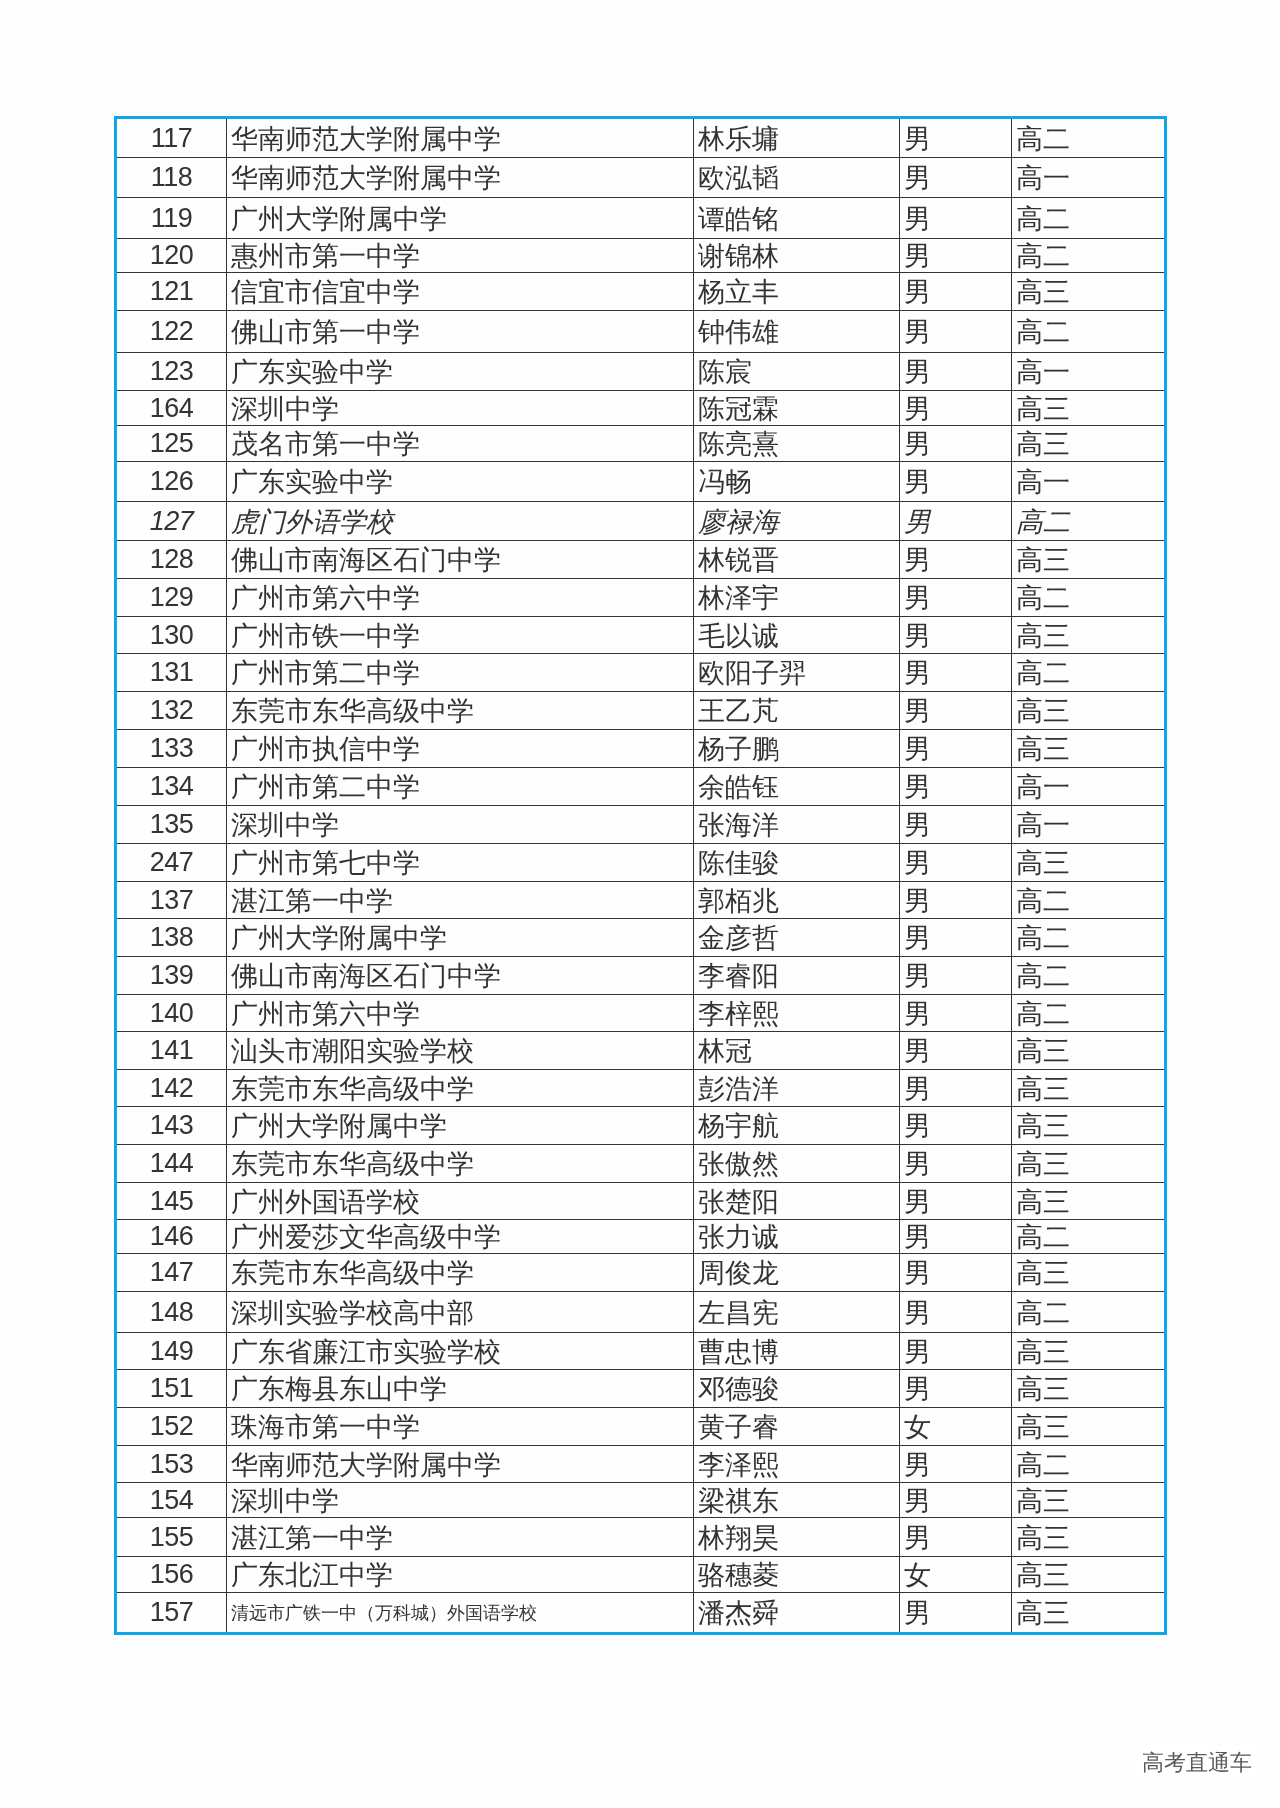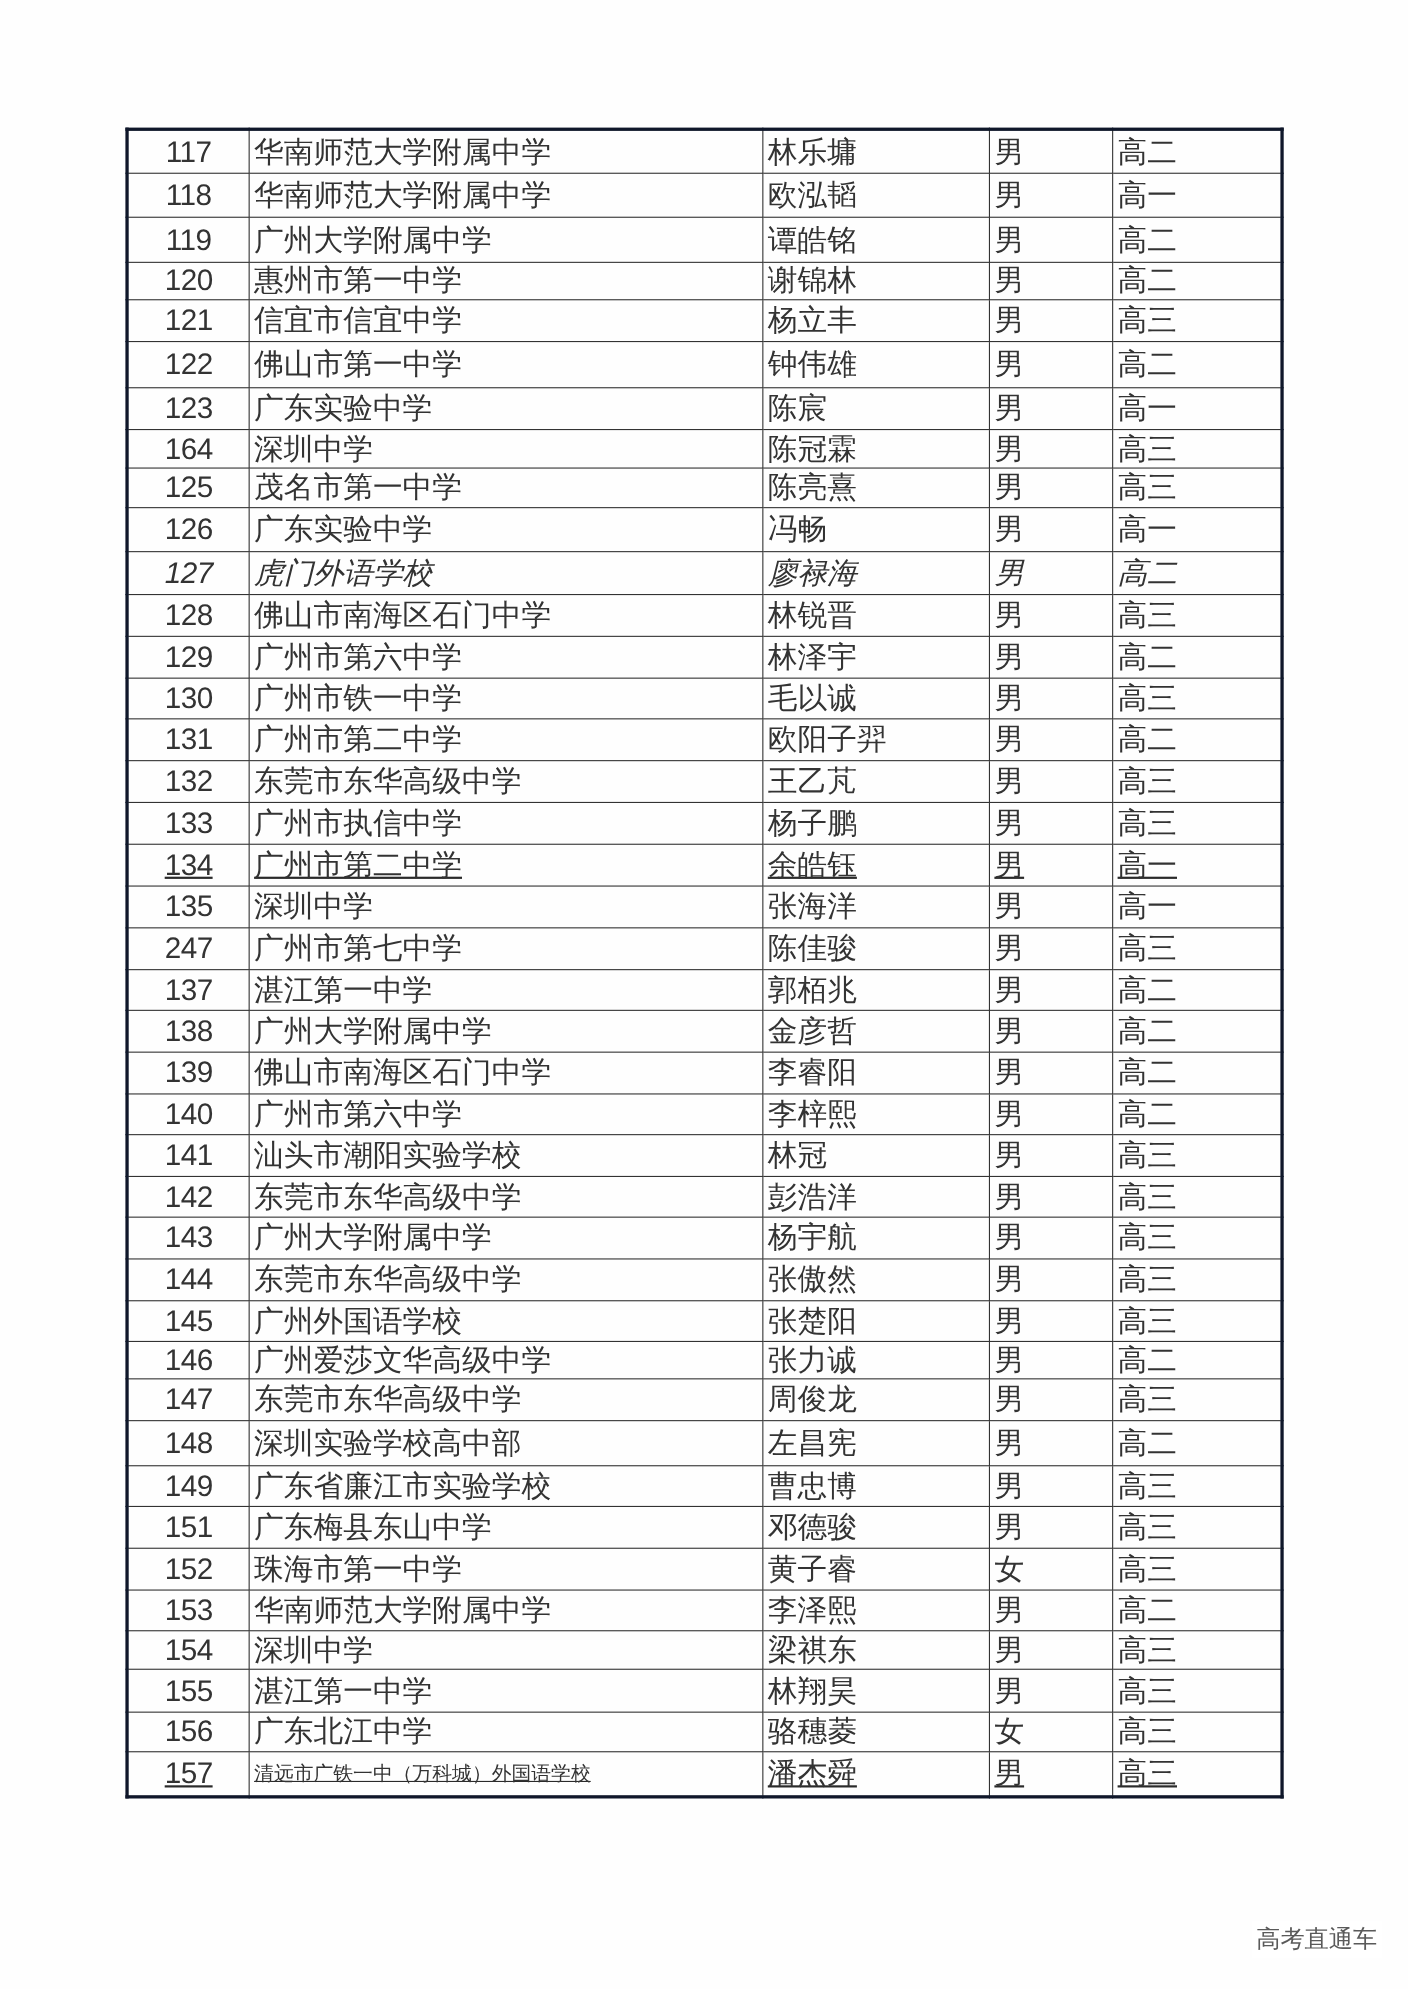--- a/index.html
+++ b/index.html
@@ -11,21 +11,21 @@
     font-family: "DejaVu Sans", "Liberation Sans", sans-serif;
     color: #2a2a2a;
   }
   .page { position: absolute; left: 0; top: 0; width: 1280px; height: 1808px; background: #fefefe; }
   table.roster {
     position: absolute;
     left: 114px; top: 116px;
     width: 1050px;
     border-collapse: collapse;
     table-layout: fixed;
-    border: 3px solid #0f172a;
+    border: 3px solid #0ea5e9;
   }
   table.roster td {
     border: 1.5px solid #333;
     padding: 0 4px;
     font-size: 27px;
     line-height: 1;
     white-space: nowrap;
     overflow: hidden;
     vertical-align: middle;
     color: #333;
@@ -169,21 +169,21 @@
     <td class="c-gender">男</td>
     <td class="c-grade">高三</td>
   </tr>
         <tr style="height: 38px;">
     <td class="c-no">133</td>
     <td class="c-school">广州市执信中学</td>
     <td class="c-name">杨子鹏</td>
     <td class="c-gender">男</td>
     <td class="c-grade">高三</td>
   </tr>
-        <tr style="height: 38px; text-decoration: underline;">
+        <tr style="height: 38px;">
     <td class="c-no">134</td>
     <td class="c-school">广州市第二中学</td>
     <td class="c-name">余皓钰</td>
     <td class="c-gender">男</td>
     <td class="c-grade">高一</td>
   </tr>
         <tr style="height: 38px;">
     <td class="c-no">135</td>
     <td class="c-school">深圳中学</td>
     <td class="c-name">张海洋</td>
@@ -323,21 +323,21 @@
     <td class="c-gender">男</td>
     <td class="c-grade">高三</td>
   </tr>
         <tr style="height: 36px;">
     <td class="c-no">156</td>
     <td class="c-school">广东北江中学</td>
     <td class="c-name">骆穗菱</td>
     <td class="c-gender">女</td>
     <td class="c-grade">高三</td>
   </tr>
-        <tr style="height: 41px; text-decoration: underline;">
+        <tr style="height: 41px;">
     <td class="c-no">157</td>
     <td class="c-school long">清远市广铁一中（万科城）外国语学校</td>
     <td class="c-name">潘杰舜</td>
     <td class="c-gender">男</td>
     <td class="c-grade">高三</td>
   </tr>
       </tbody>
   </table>
 
   <div class="watermark">高考直通车</div>

